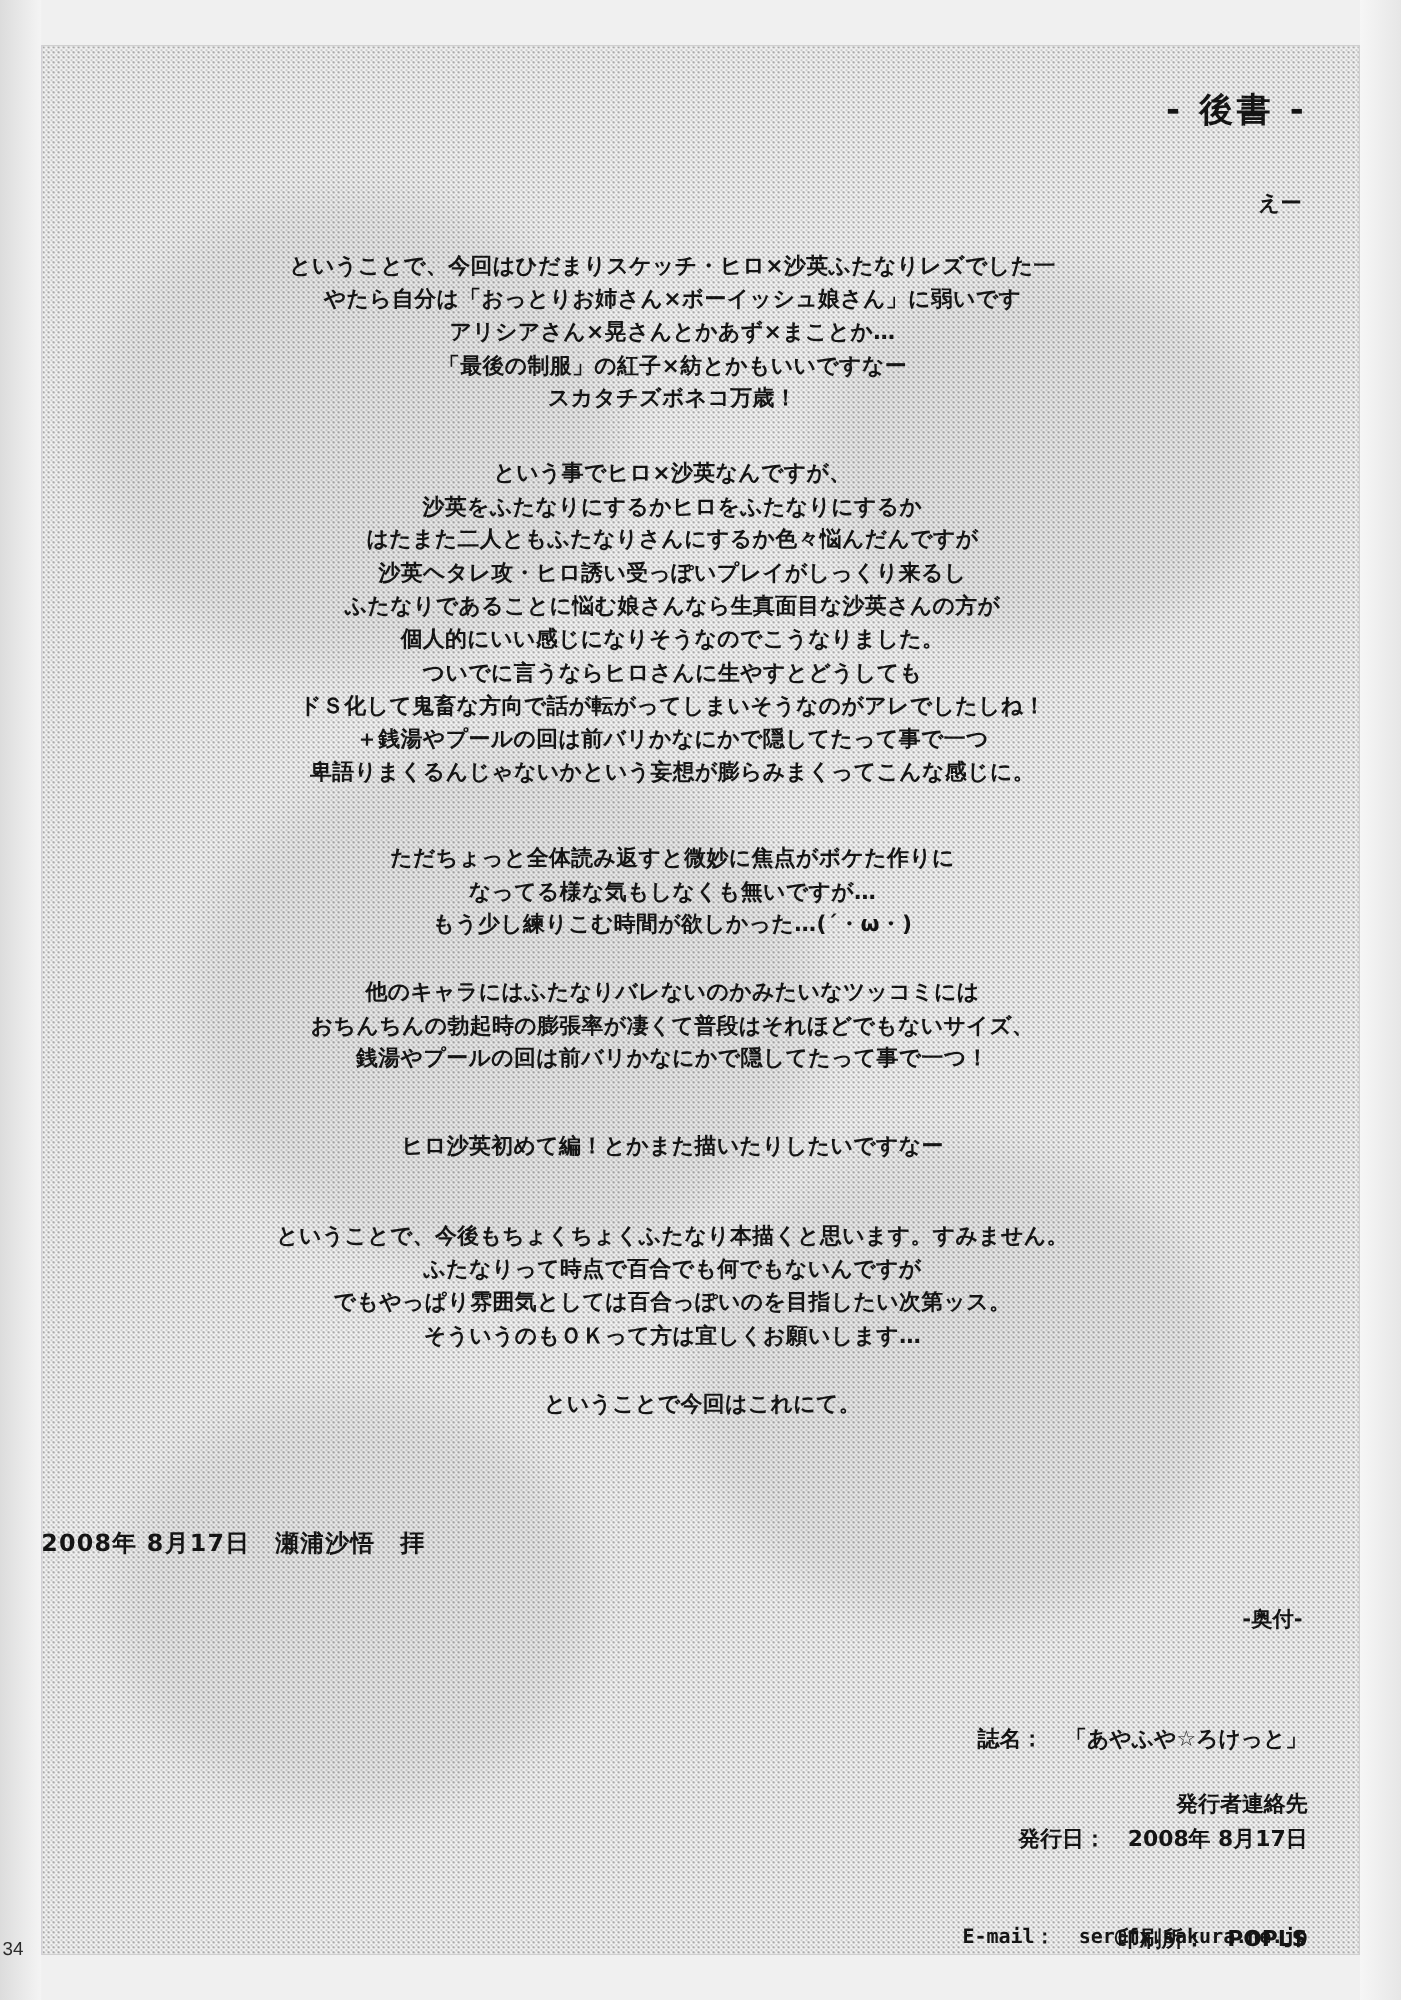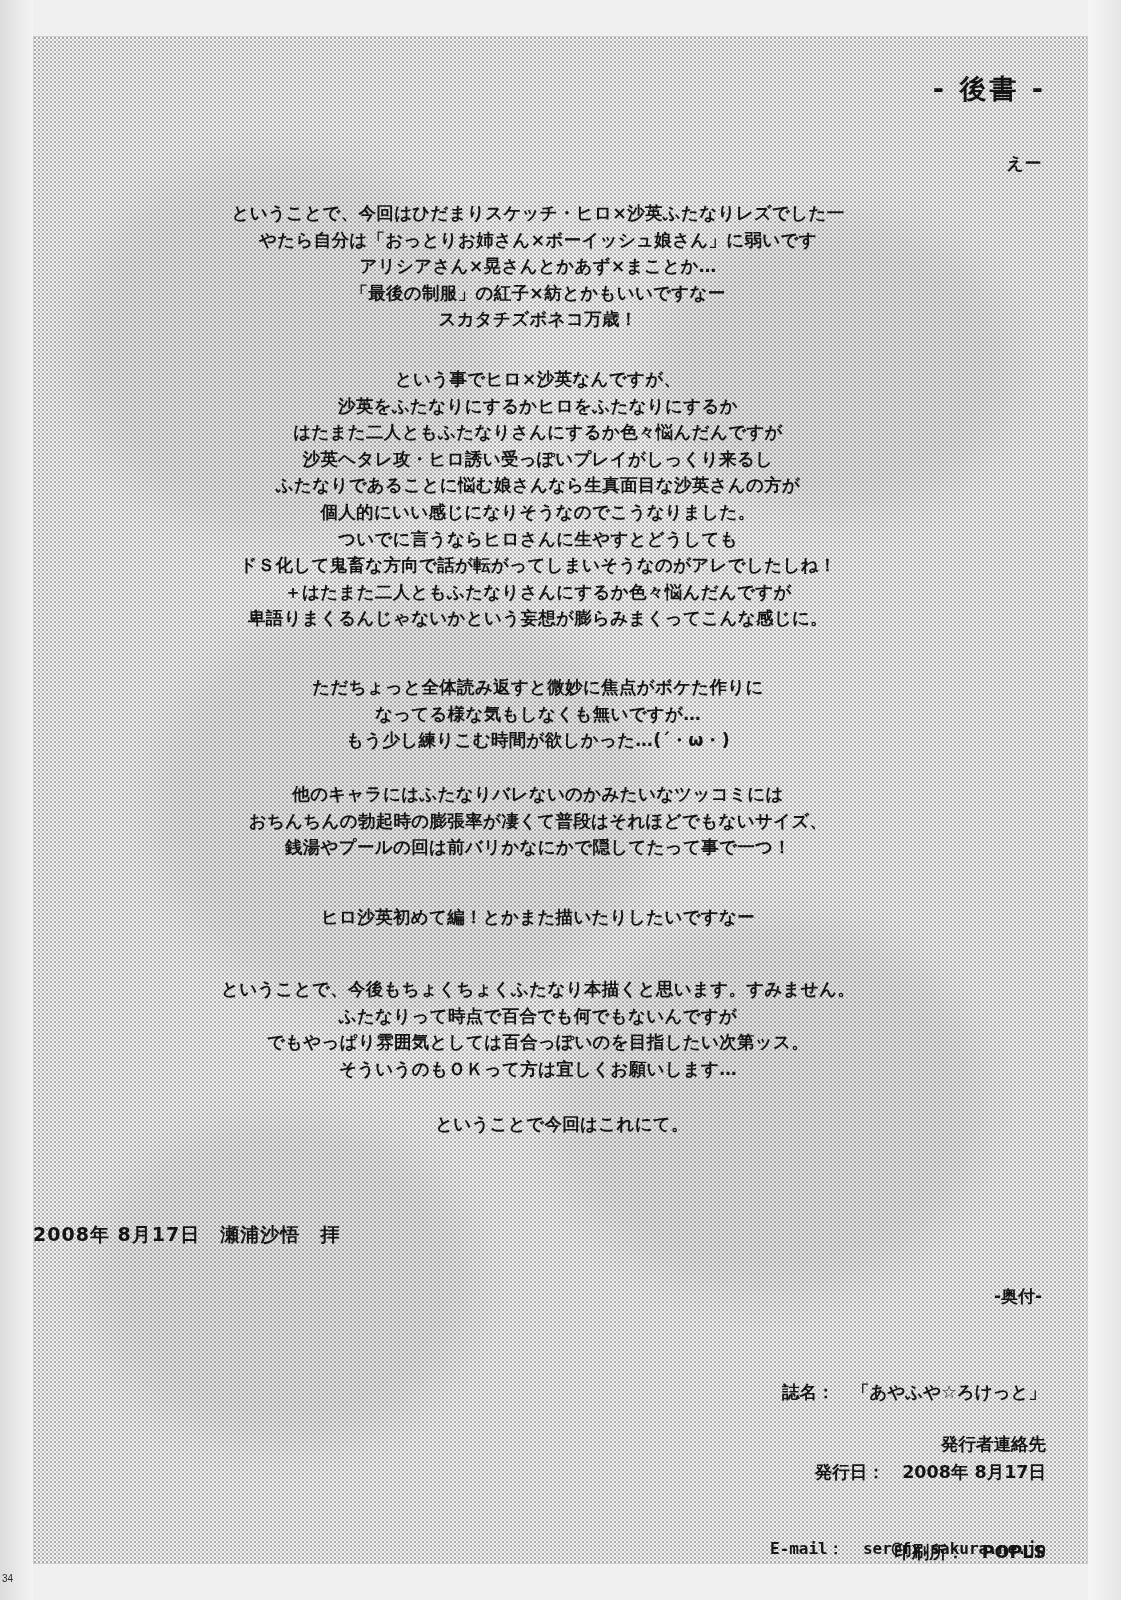--- a/index.html
+++ b/index.html
@@ -143,22 +143,22 @@
     white-space: pre;
   }
   #okuzuke-head { top: 1186px; right: 46px; font-size: 17px; }
   #colophon { top: 1230px; }
   #contact-head { top: 1375px; }
   #contact { top: 1404px; font-family: "DejaVu Sans Mono", monospace; font-size: 16px; letter-spacing: 0px;}
 
   #pagenum {
     position: absolute;
     left: 2px;
-    bottom: 16px;
-    font-size: 10px;
+    bottom: 32px;
+    font-size: 15px;
     color: #2b2b2b;
     font-family: "Liberation Sans", sans-serif;
   }
 
   
   #dateline {
     position: absolute;
     top: 1128px;
     width: 1010px;
     left: 0;
@@ -203,21 +203,21 @@
 
     <div class="block" id="b2">
       <div>という事でヒロ×沙英なんですが、</div>
       <div>沙英をふたなりにするかヒロをふたなりにするか</div>
       <div>はたまた二人ともふたなりさんにするか色々悩んだんですが</div>
       <div>沙英ヘタレ攻・ヒロ誘い受っぽいプレイがしっくり来るし</div>
       <div>ふたなりであることに悩む娘さんなら生真面目な沙英さんの方が</div>
       <div>個人的にいい感じになりそうなのでこうなりました。</div>
       <div>ついでに言うならヒロさんに生やすとどうしても</div>
       <div>ドＳ化して鬼畜な方向で話が転がってしまいそうなのがアレでしたしね！</div>
-      <div>＋はたまた二人ともふたなりさんにするか色々悩んだんですが</div>
+      <div>＋銭湯やプールの回は前バリかなにかで隠してたって事で一つ</div>
       <div>卑語りまくるんじゃないかという妄想が膨らみまくってこんな感じに。</div>
     </div>
 
     <div class="block" id="b3">
       <div>ただちょっと全体読み返すと微妙に焦点がボケた作りに</div>
       <div>なってる様な気もしなくも無いですが…</div>
       <div>もう少し練りこむ時間が欲しかった…(´・ω・)</div>
     </div>
 
     <div class="block" id="b4">

